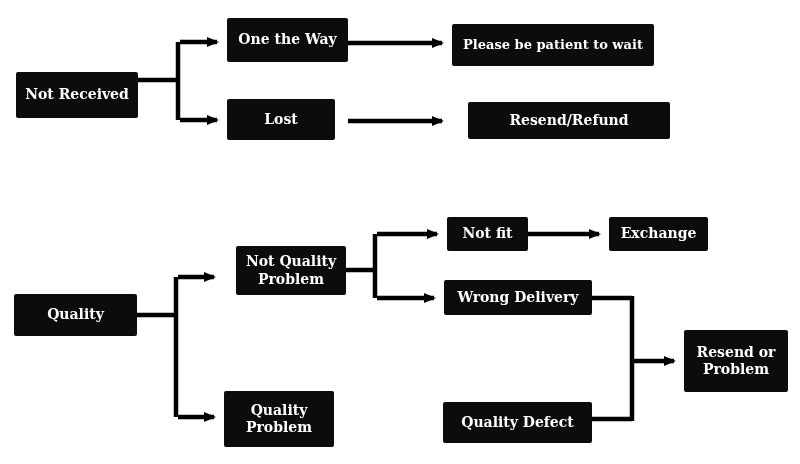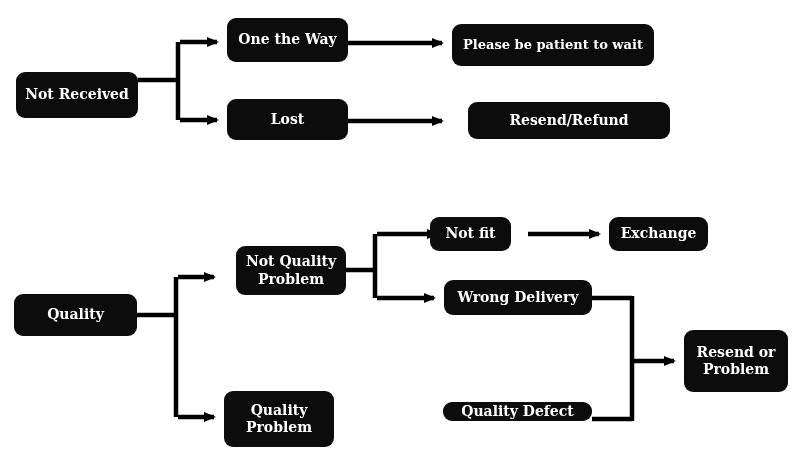--- a/index.html
+++ b/index.html
@@ -19,47 +19,47 @@
     position: absolute;
     left: 0;
     top: 0;
     width: 800px;
     height: 464px;
   }
   .node {
     position: absolute;
     background: #0c0c0c;
     color: #ffffff;
-    border-radius: 9px;
+    border-radius: 2px;
     display: flex;
     align-items: center;
     justify-content: center;
     text-align: center;
     font-weight: bold;
     font-size: 14px;
     line-height: 1.25;
     white-space: nowrap;
     box-sizing: border-box;
     padding: 2px 4px;
   }
   .node.wrap { white-space: normal; }
 
   
   #n-not-received      { left: 16px;  top: 72px;  width: 122px; height: 46px; }
   #n-one-the-way       { left: 227px; top: 18px;  width: 121px; height: 44px; }
-  #n-lost              { left: 227px; top: 99px;  width: 121px; height: 41px; }
+  #n-lost              { left: 227px; top: 99px;  width: 108px; height: 41px; }
   #n-please-wait       { left: 452px; top: 24px;  width: 202px; height: 42px; font-size: 13px; text-align: right; }
   #n-resend-refund-top { left: 468px; top: 102px; width: 202px; height: 37px; }
   #n-received          { left: 14px;  top: 294px; width: 123px; height: 42px; }
   #n-not-quality       { left: 224px; top: 246px; width: 110px; height: 49px; margin-left: 12px; }
   #n-quality-problem   { left: 224px; top: 391px; width: 110px; height: 56px; }
-  #n-not-fit           { left: 430px; top: 217px; width: 81px;  height: 34px; }
+  #n-not-fit           { left: 447px; top: 217px; width: 81px;  height: 34px; }
   #n-exchange          { left: 609px; top: 217px; width: 99px;  height: 34px; }
   #n-wrong-delivery    { left: 444px; top: 280px; width: 148px; height: 35px; }
-  #n-quality-defect    { left: 443px; top: 402px; width: 149px; height: 19px; }
+  #n-quality-defect    { left: 443px; top: 402px; width: 149px; height: 41px; }
   #n-resend-or-refund  { left: 684px; top: 330px; width: 104px; height: 62px; }
 </style>
 </head>
 <body>
 
 <div id="stage">
 
   <svg id="connectors" viewBox="0 0 800 464" xmlns="http://www.w3.org/2000/svg">
     <defs>
       <marker id="arrow" markerUnits="userSpaceOnUse" markerWidth="12" markerHeight="10" refX="10" refY="5" orient="auto">

